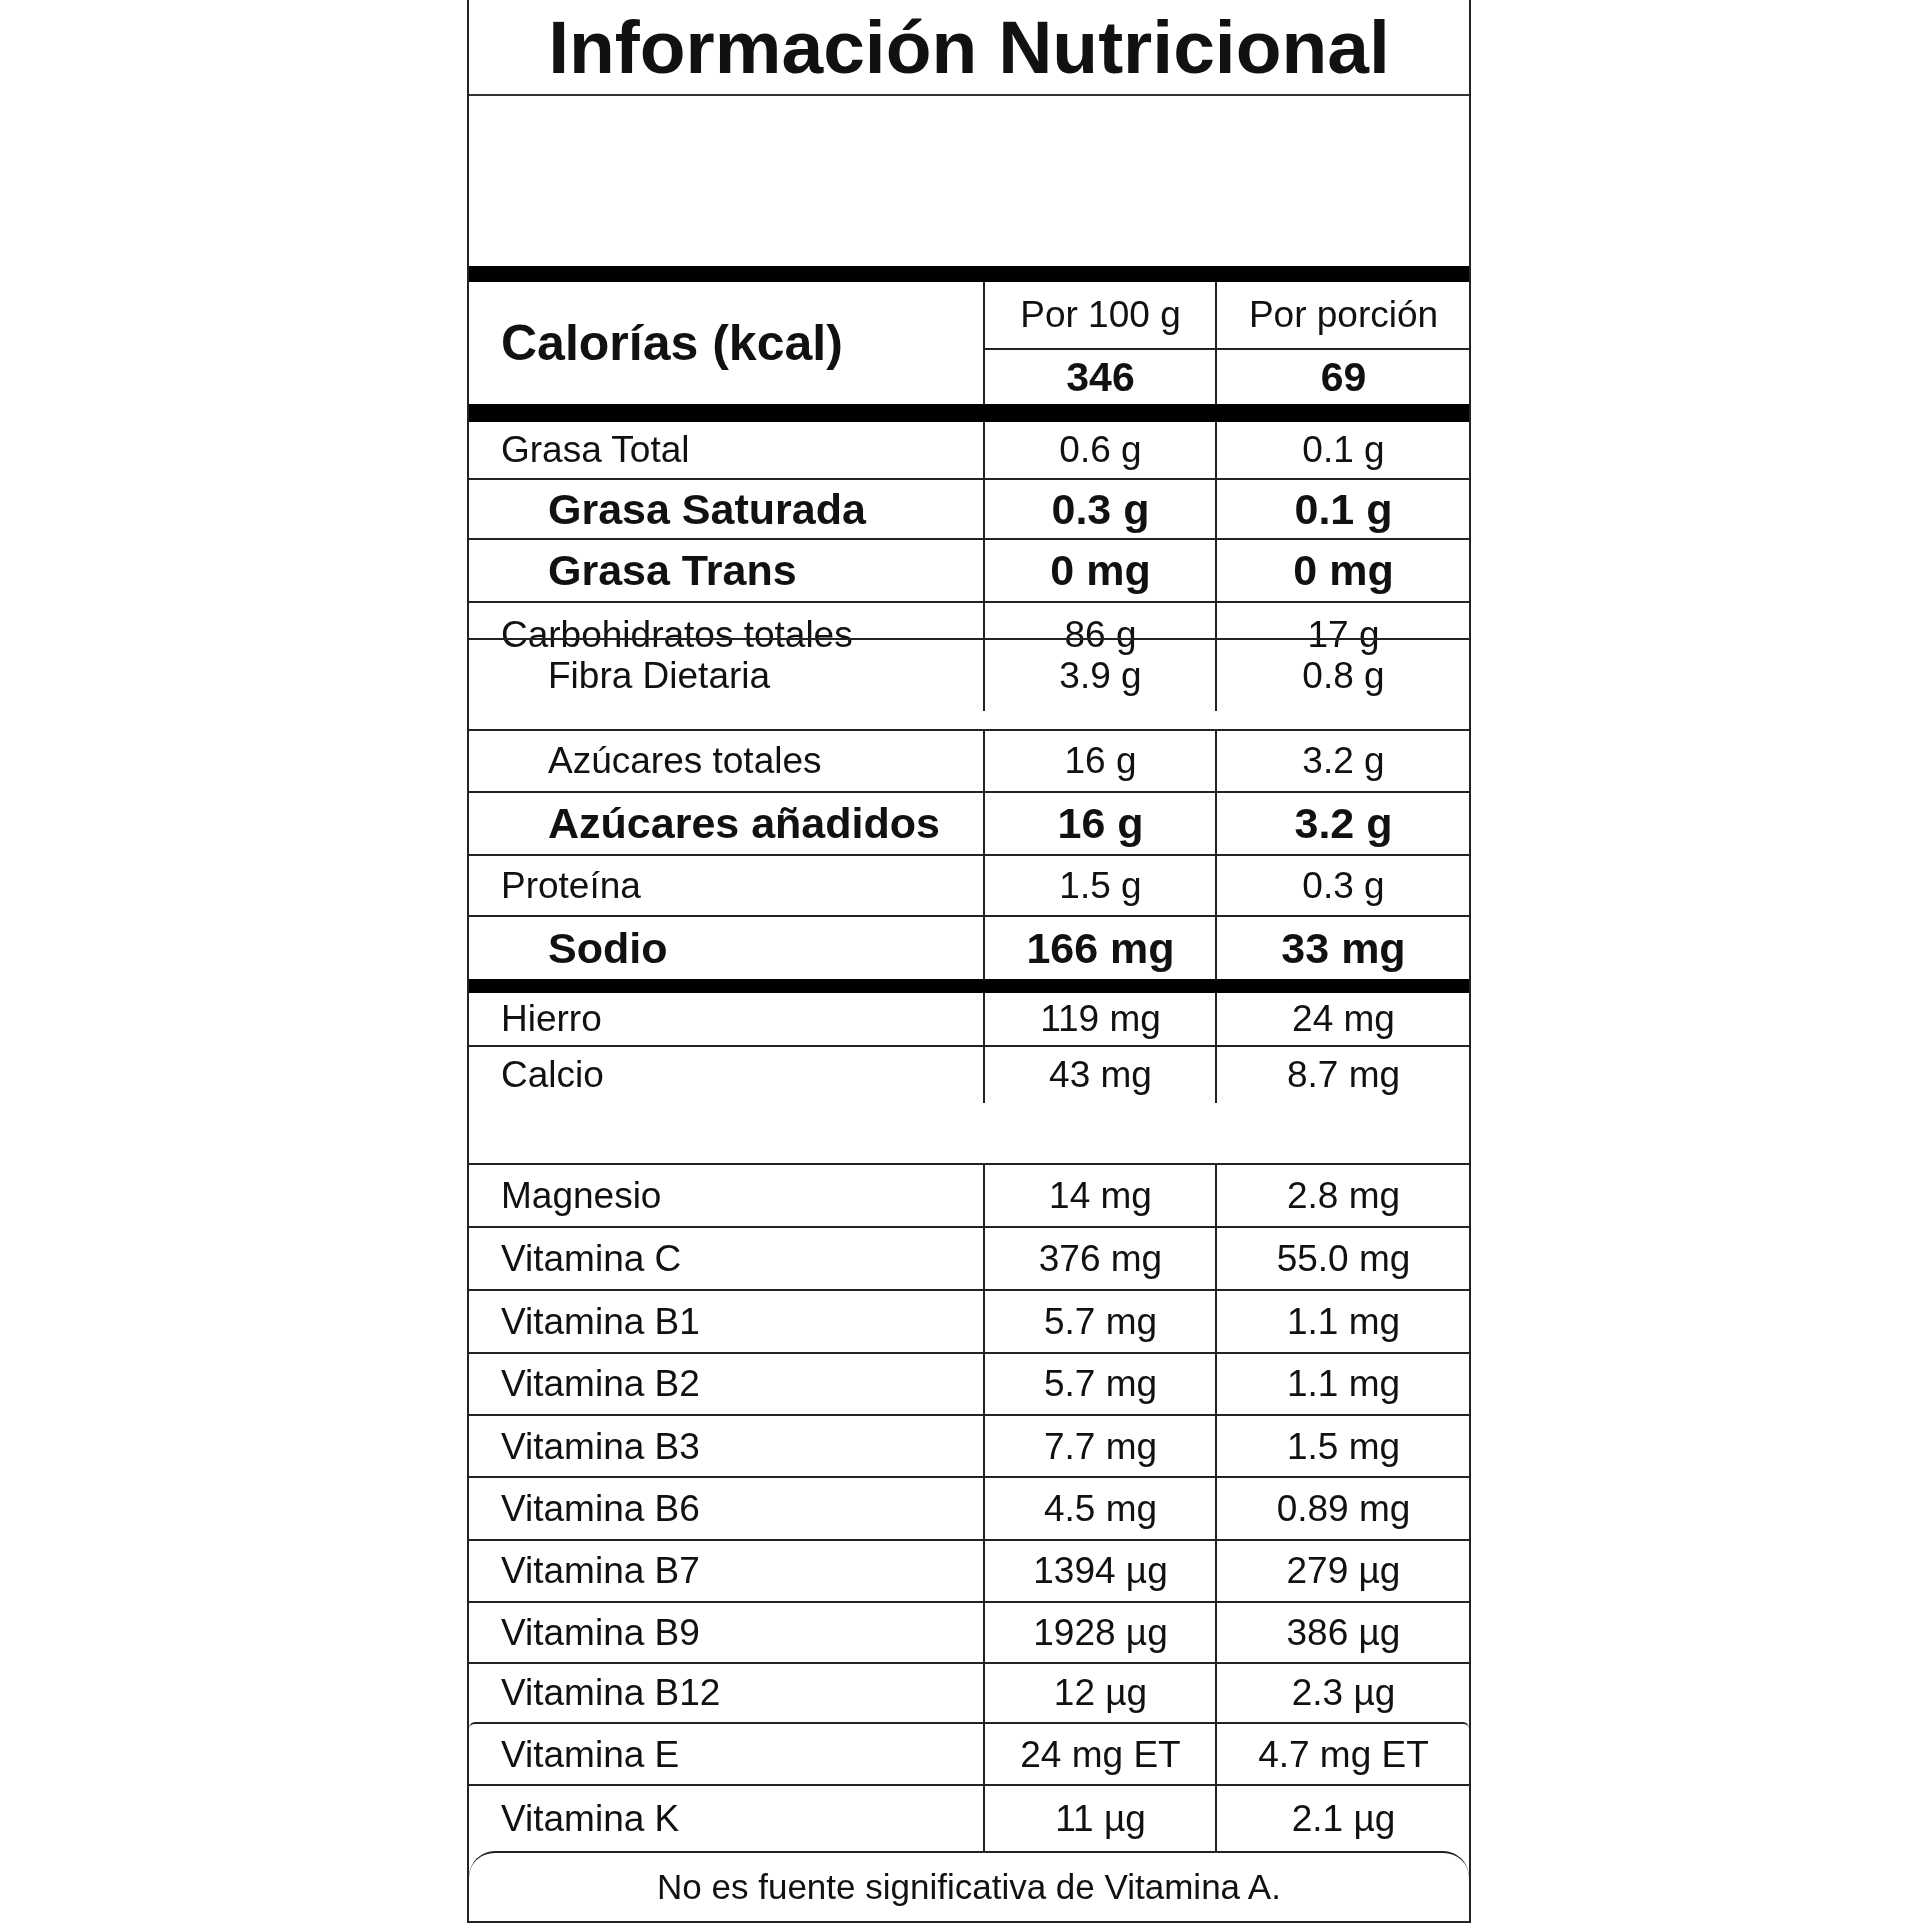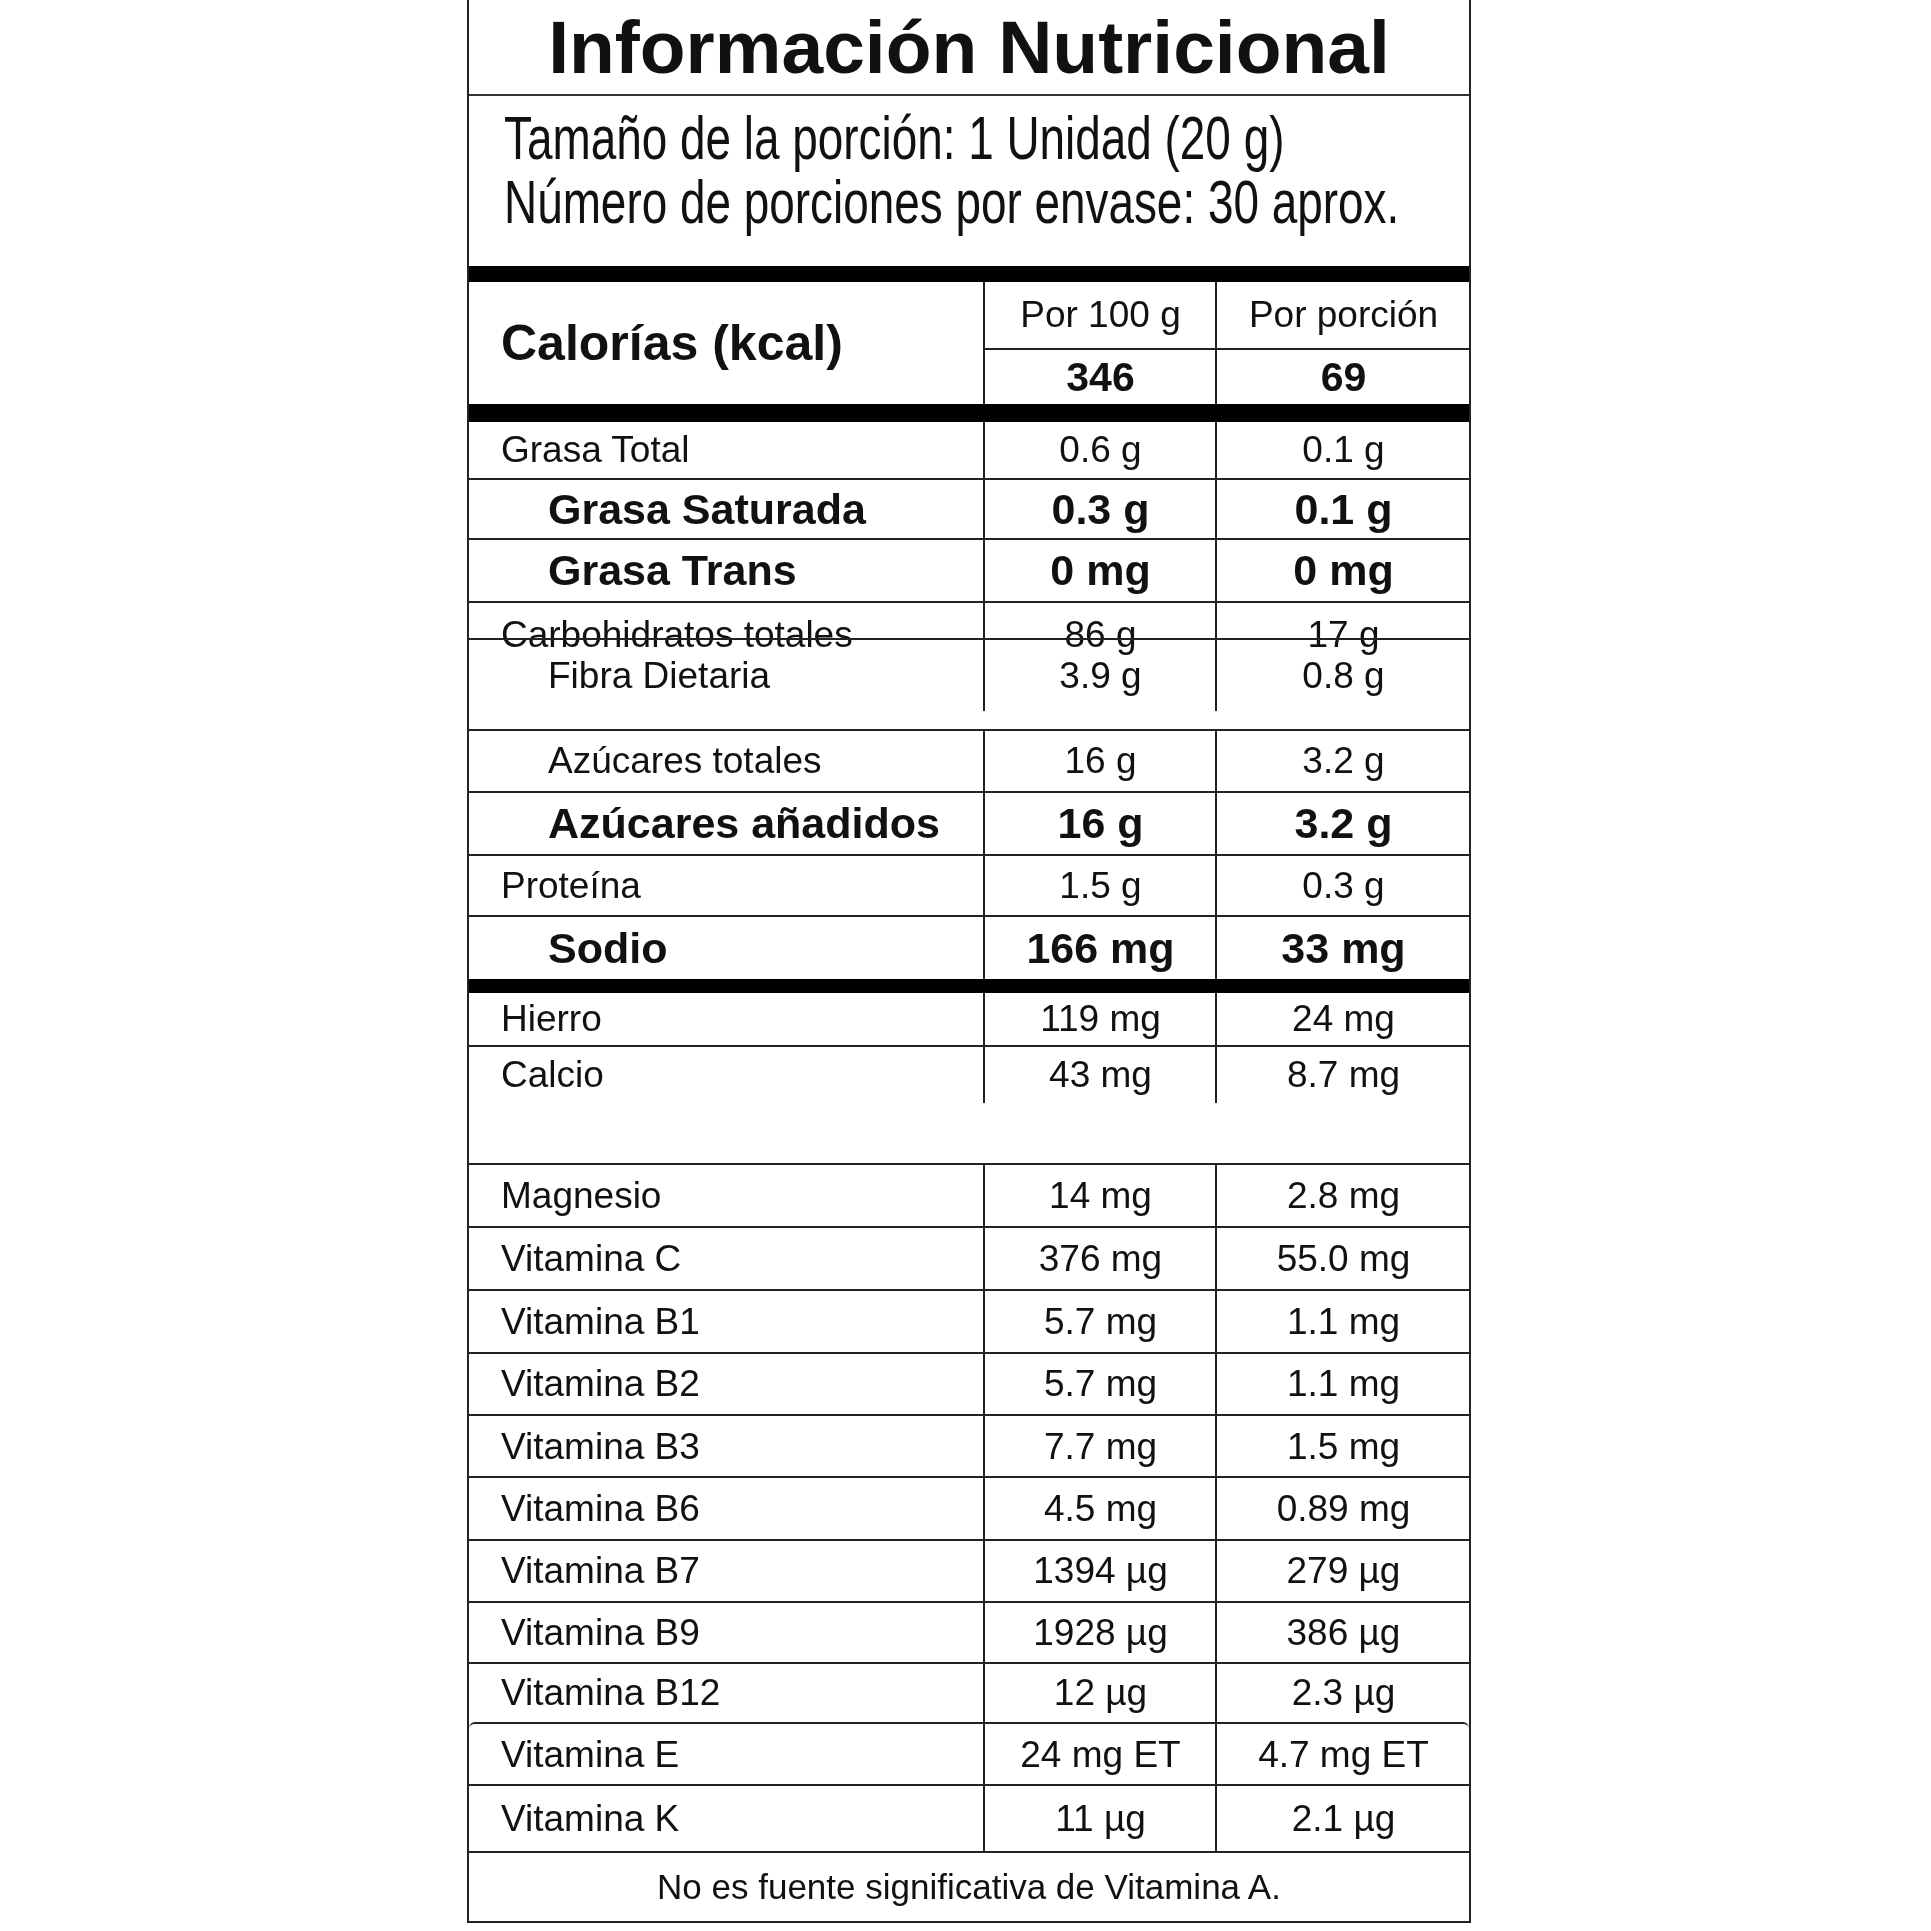--- a/index.html
+++ b/index.html
@@ -25,32 +25,28 @@
   .c1 { left:514px; width:233px; }
   .c2 { left:746px; width:255px; }
   .row { position:absolute; left:0; width:100%; box-sizing:border-box; border-top:2.9px solid #222; }
   .row .n { position:absolute; left:32px; top:0; height:100%; display:flex; align-items:center; font-size:37px; white-space:nowrap; }
   .row .n.ind { left:79px; }
   .row .v { position:absolute; top:0; height:100%; display:flex; align-items:center; justify-content:center;
             font-size:37px; border-left:2.9px solid #222; box-sizing:border-box; white-space:nowrap; }
   .row.bold .n, .row.bold .v { font-weight:bold; font-size:43px; }
   .row.noline { border-top:none; }
   .footer { position:absolute; left:0; top:1851px; width:100%; height:70px; border-top:2.9px solid #222; box-sizing:border-box;
-            display:flex; align-items:center; justify-content:center; font-size:35px; }
+            display:flex; align-items:center; justify-content:center; font-size:35px;border-radius:26px; }
 </style>
 </head>
 <body>
 
 <div class="label">
   <div class="title">Información Nutricional</div>
 
-  <div class="serving">
-    <div class="line l1">Tamaño de la porción: 1 Unidad (20 g)</div>
-    <div class="line">Número de porciones por envase: 30 aprox.</div>
-  </div>
 
   <div class="thick" style="top:266px;height:16.4px;"></div>
 
   <div class="cal">
     <div class="name">Calorías (kcal)</div>
     <div class="head c1">Por 100 g</div>
     <div class="head c2">Por porción</div>
     <div class="val c1">346</div>
     <div class="val c2">69</div>
   </div>

